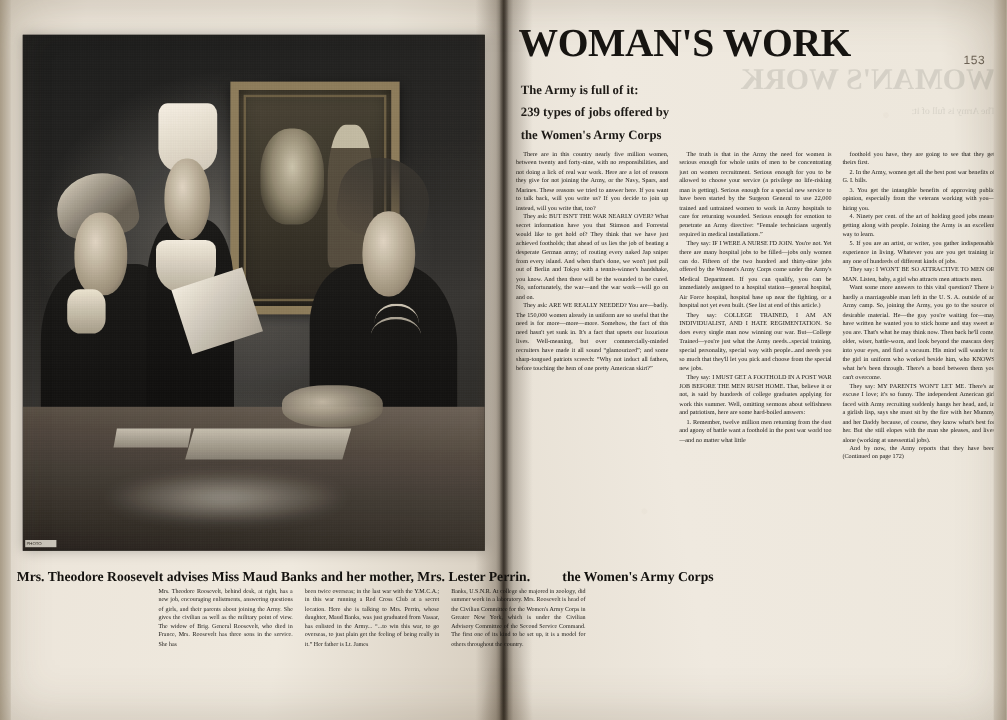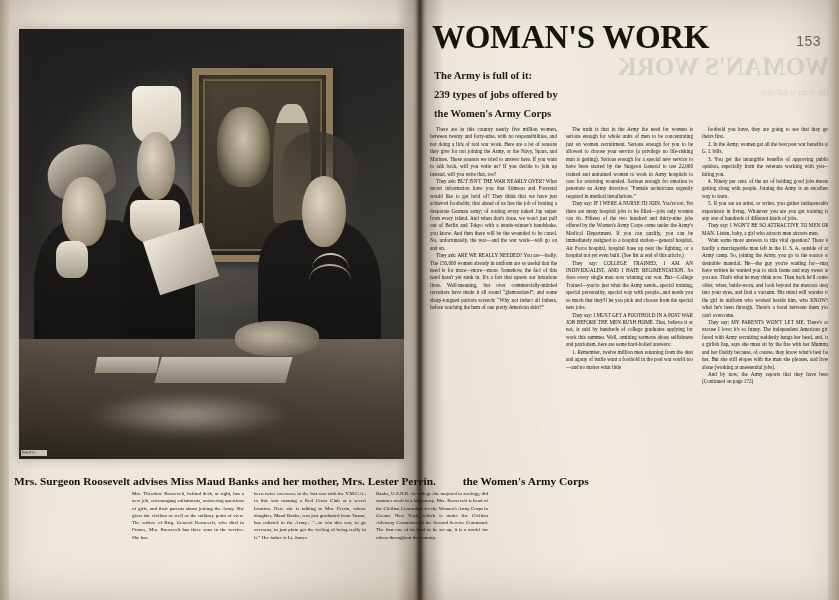--- a/index.html
+++ b/index.html
@@ -100,21 +100,21 @@
   .letter{position:absolute;left:34%;bottom:40%;width:16%;height:13%;
     background:linear-gradient(150deg,#efe9dc,#a9a193);transform:rotate(-18deg);}
   .hands{position:absolute;right:22%;bottom:24%;width:22%;height:8%;
     background:radial-gradient(ellipse at 40% 40%,#cdc2ad,#6f6657 78%);border-radius:44%;opacity:.92;}
   .credit-box{position:absolute;left:2px;bottom:3px;width:26px;height:6px;
     background:rgba(236,230,218,.82);}
   .credit-txt{position:absolute;left:3px;bottom:3.6px;width:24px;height:4.4px;font-size:3.6px;
     color:#2a241c;font-family:"Liberation Sans",sans-serif;line-height:4.4px;overflow:hidden;}
 
   
-  .folio{position:absolute;right:18px;top:33px;font-size:14px;color:#6d6355;
+  .folio{position:absolute;right:18px;top:45px;font-size:10px;color:#6d6355;
     font-family:"Liberation Sans",sans-serif;letter-spacing:.5px;z-index:4;}
   .headline{position:absolute;left:432px;top:18px;width:330px;z-index:4;
     font-size:33px;line-height:38px;letter-spacing:-.3px;color:#171512;font-weight:700;
     font-family:"Liberation Serif",serif;}
   .deck{position:absolute;left:434px;top:66px;width:250px;z-index:4;
     font-size:10.6px;line-height:19px;color:#1d1a16;font-weight:700;}
   .deck div{white-space:nowrap;}
 
   
   .ghost{position:absolute;left:560px;top:52px;width:270px;height:90px;z-index:2;
@@ -232,21 +232,21 @@
       <p>4. Ninety per cent. of the art of holding good jobs means getting along with people. Joining the Army is an excellent way to learn.</p>
       <p>5. If you are an artist, or writer, you gather indispensable experience in living. Whatever you are you get training in any one of hundreds of different kinds of jobs.</p>
       <p>They say: I WON'T BE SO ATTRACTIVE TO MEN OR MAN. Listen, baby, a girl who attracts men attracts men.</p>
       <p>Want some more answers to this vital question? There is hardly a marriageable man left in the U. S. A. outside of an Army camp. So, joining the Army, you go to the source of desirable material. He—the guy you're waiting for—may have written he wanted you to stick home and stay sweet as you are. That's what he may think now. Then back he'll come, older, wiser, battle-worn, and look beyond the mascara deep into your eyes, and find a vacuum. His mind will wander to the girl in uniform who worked beside him, who KNOWS what he's been through. There's a bond between them you can't overcome.</p>
       <p>They say: MY PARENTS WON'T LET ME. There's an excuse I love; it's so funny. The independent American girl faced with Army recruiting suddenly hangs her head, and, in a girlish lisp, says she must sit by the fire with her Mummy and her Daddy because, of course, they know what's best for her. But she still elopes with the man she pleases, and lives alone (working at unessential jobs).</p>
       <p>And by now, the Army reports that they have been (Continued on page 172)</p>
     </div>
   </div>
 
   <div class="cap-line">
-    <span>Mrs. Surgeon Roosevelt advises Miss Maud Banks and her mother, Mrs. Lester Perrin.</span>
+    <span>Mrs. Theodore Roosevelt advises Miss Maud Banks and her mother, Mrs. Lester Perrin.</span>
     <span style="margin-left:24px;">the Women's Army Corps</span>
   </div>
 
   <div class="cap-cols">
     <div class="capcol">
       <p>Mrs. Theodore Roosevelt, behind desk, at right, has a new job, encouraging enlistments, answering questions of girls, and their parents about joining the Army. She gives the civilian as well as the military point of view. The widow of Brig. General Roosevelt, who died in France, Mrs. Roosevelt has three sons in the service. She has</p>
     </div>
     <div class="capcol">
       <p>been twice overseas; in the last war with the Y.M.C.A.; in this war running a Red Cross Club at a secret location. Here she is talking to Mrs. Perrin, whose daughter, Maud Banks, was just graduated from Vassar, has enlisted in the Army... “...to win this war, to go overseas, to just plain get the feeling of being really in it.” Her father is Lt. James</p>
     </div>

